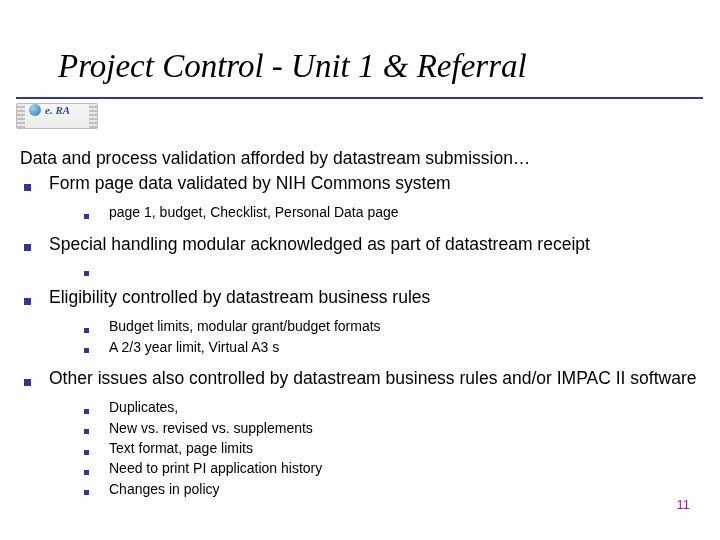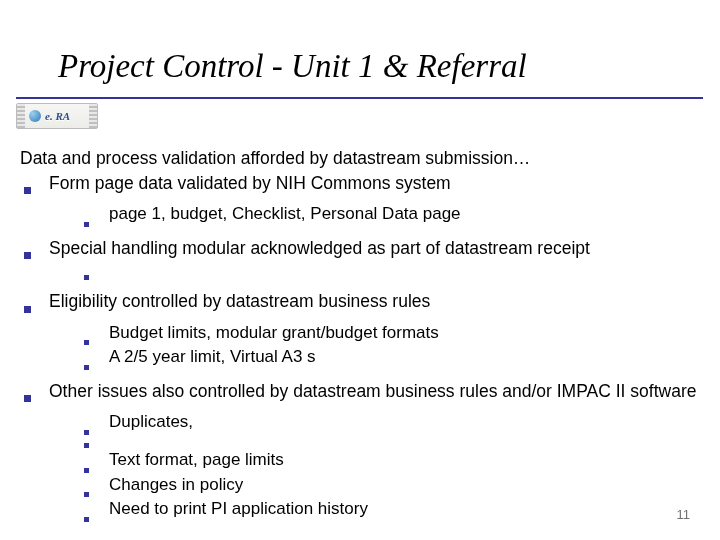--- a/index.html
+++ b/index.html
@@ -1,35 +1,35 @@
 <!DOCTYPE html>
 <html><head>
 <meta charset="utf-8">
 <style>
   html,body{margin:0;padding:0;width:720px;height:540px;background:#fff;font-family:Verdana,Arial,sans-serif;color:#000;overflow:hidden}
   .slide{position:relative;width:720px;height:540px}
   .title{font-family:"Times New Roman",Times,serif;font-style:italic;font-size:33px;font-weight:400;position:absolute;left:58px;top:48px;letter-spacing:0}
   .title-rule{position:absolute;left:16px;top:97px;width:687px;height:2px;background:#333399}
-  .logo{position:absolute;left:16px;top:103px;width:80px;height:24px;display:flex;align-items:center;border:1px solid #bbb;border-radius:2px;background:linear-gradient(#f6f6f6,#ecece8)}
+  .logo{position:absolute;left:16px;top:103px;width:80px;height:24px;display:flex;align-items:flex-start;border:1px solid #bbb;border-radius:2px;background:linear-gradient(#f6f6f6,#ecece8)}
   .logo .sidestripe{width:8px;height:100%;background:repeating-linear-gradient(0deg,#c0c0c0 0,#c0c0c0 2px,#e8e8e8 2px,#e8e8e8 4px)}
   .logo .dot{width:12px;height:12px;border-radius:50%;background:radial-gradient(circle at 30% 30%,#9ed0f0,#2a77b6);margin:0 4px}
   .logo .txt{font:italic 700 11px "Times New Roman",Times,serif;color:#2a4f86;text-shadow:0 1px 0 #fff}
   .body{position:absolute;left:14px;top:148px;right:14px}
   .lvl0{font-size:17.5px;line-height:1.25;margin:0 0 2px 6px}
-  .row{display:flex;align-items:flex-end}
+  .row{display:flex;align-items:center}
   .row.lv1{margin-left:10px}
   .row.lv2{margin-left:70px}
   .row.lv3{margin-left:70px}
   .lv1txt{font-size:17.5px;line-height:1.28}
-  .lv2txt{font-size:17px;line-height:1.45}
+  .lv2txt{font-size:14px;line-height:1.45}
   .sq{width:7px;height:7px;background:#333399;flex:0 0 7px;margin-top:8px;margin-right:18px}
   .sq.sm{width:5px;height:5px;flex:0 0 5px;margin-top:8px;margin-right:20px}
   .gap8{height:8px}
   .gap10{height:10px}
-  .pagenum{position:absolute;right:30px;bottom:18px;font-size:13px;color:#737373}
+  .pagenum{position:absolute;right:30px;bottom:28px;font-size:13px;color:#a21caf}
 </style>
 </head>
 <body>
 
 <div class="slide">
 
   <div class="title">Project Control -  Unit 1 &amp; Referral</div>
   <div class="title-rule"></div>
 
   <div class="logo">
@@ -68,45 +68,46 @@
       <div class="sq"></div>
       <div class="lv1txt">Eligibility controlled by datastream business rules</div>
     </div>
     <div class="gap8"></div>
     <div class="row lv2">
       <div class="sq sm"></div>
       <div class="lv2txt">Budget limits, modular grant/budget formats</div>
     </div>
     <div class="row lv2">
       <div class="sq sm"></div>
-      <div class="lv2txt">A 2/5 year limit, Virtual A3 s</div>
+      <div class="lv2txt">A 2/3 year limit, Virtual A3 s</div>
     </div>
 
     <div class="gap10"></div>
     <div class="row lv1">
       <div class="sq"></div>
       <div class="lv1txt">Other issues also controlled by datastream business rules and/or IMPAC II software</div>
     </div>
     <div class="gap8"></div>
     <div class="row lv3">
       <div class="sq sm"></div>
       <div class="lv2txt">Duplicates,</div>
     </div>
     <div class="row lv3">
       <div class="sq sm"></div>
+      <div class="lv2txt">New vs. revised vs. supplements</div>
     </div>
     <div class="row lv3">
       <div class="sq sm"></div>
       <div class="lv2txt">Text format, page limits</div>
     </div>
     <div class="row lv3">
       <div class="sq sm"></div>
-      <div class="lv2txt">Changes in policy</div>
+      <div class="lv2txt">Need to print PI application history</div>
     </div>
     <div class="row lv3">
       <div class="sq sm"></div>
-      <div class="lv2txt">Need to print PI application history</div>
+      <div class="lv2txt">Changes in policy</div>
     </div>
 
   </div>
 
   <div class="pagenum">11</div>
 </div>
 
 </body></html>

